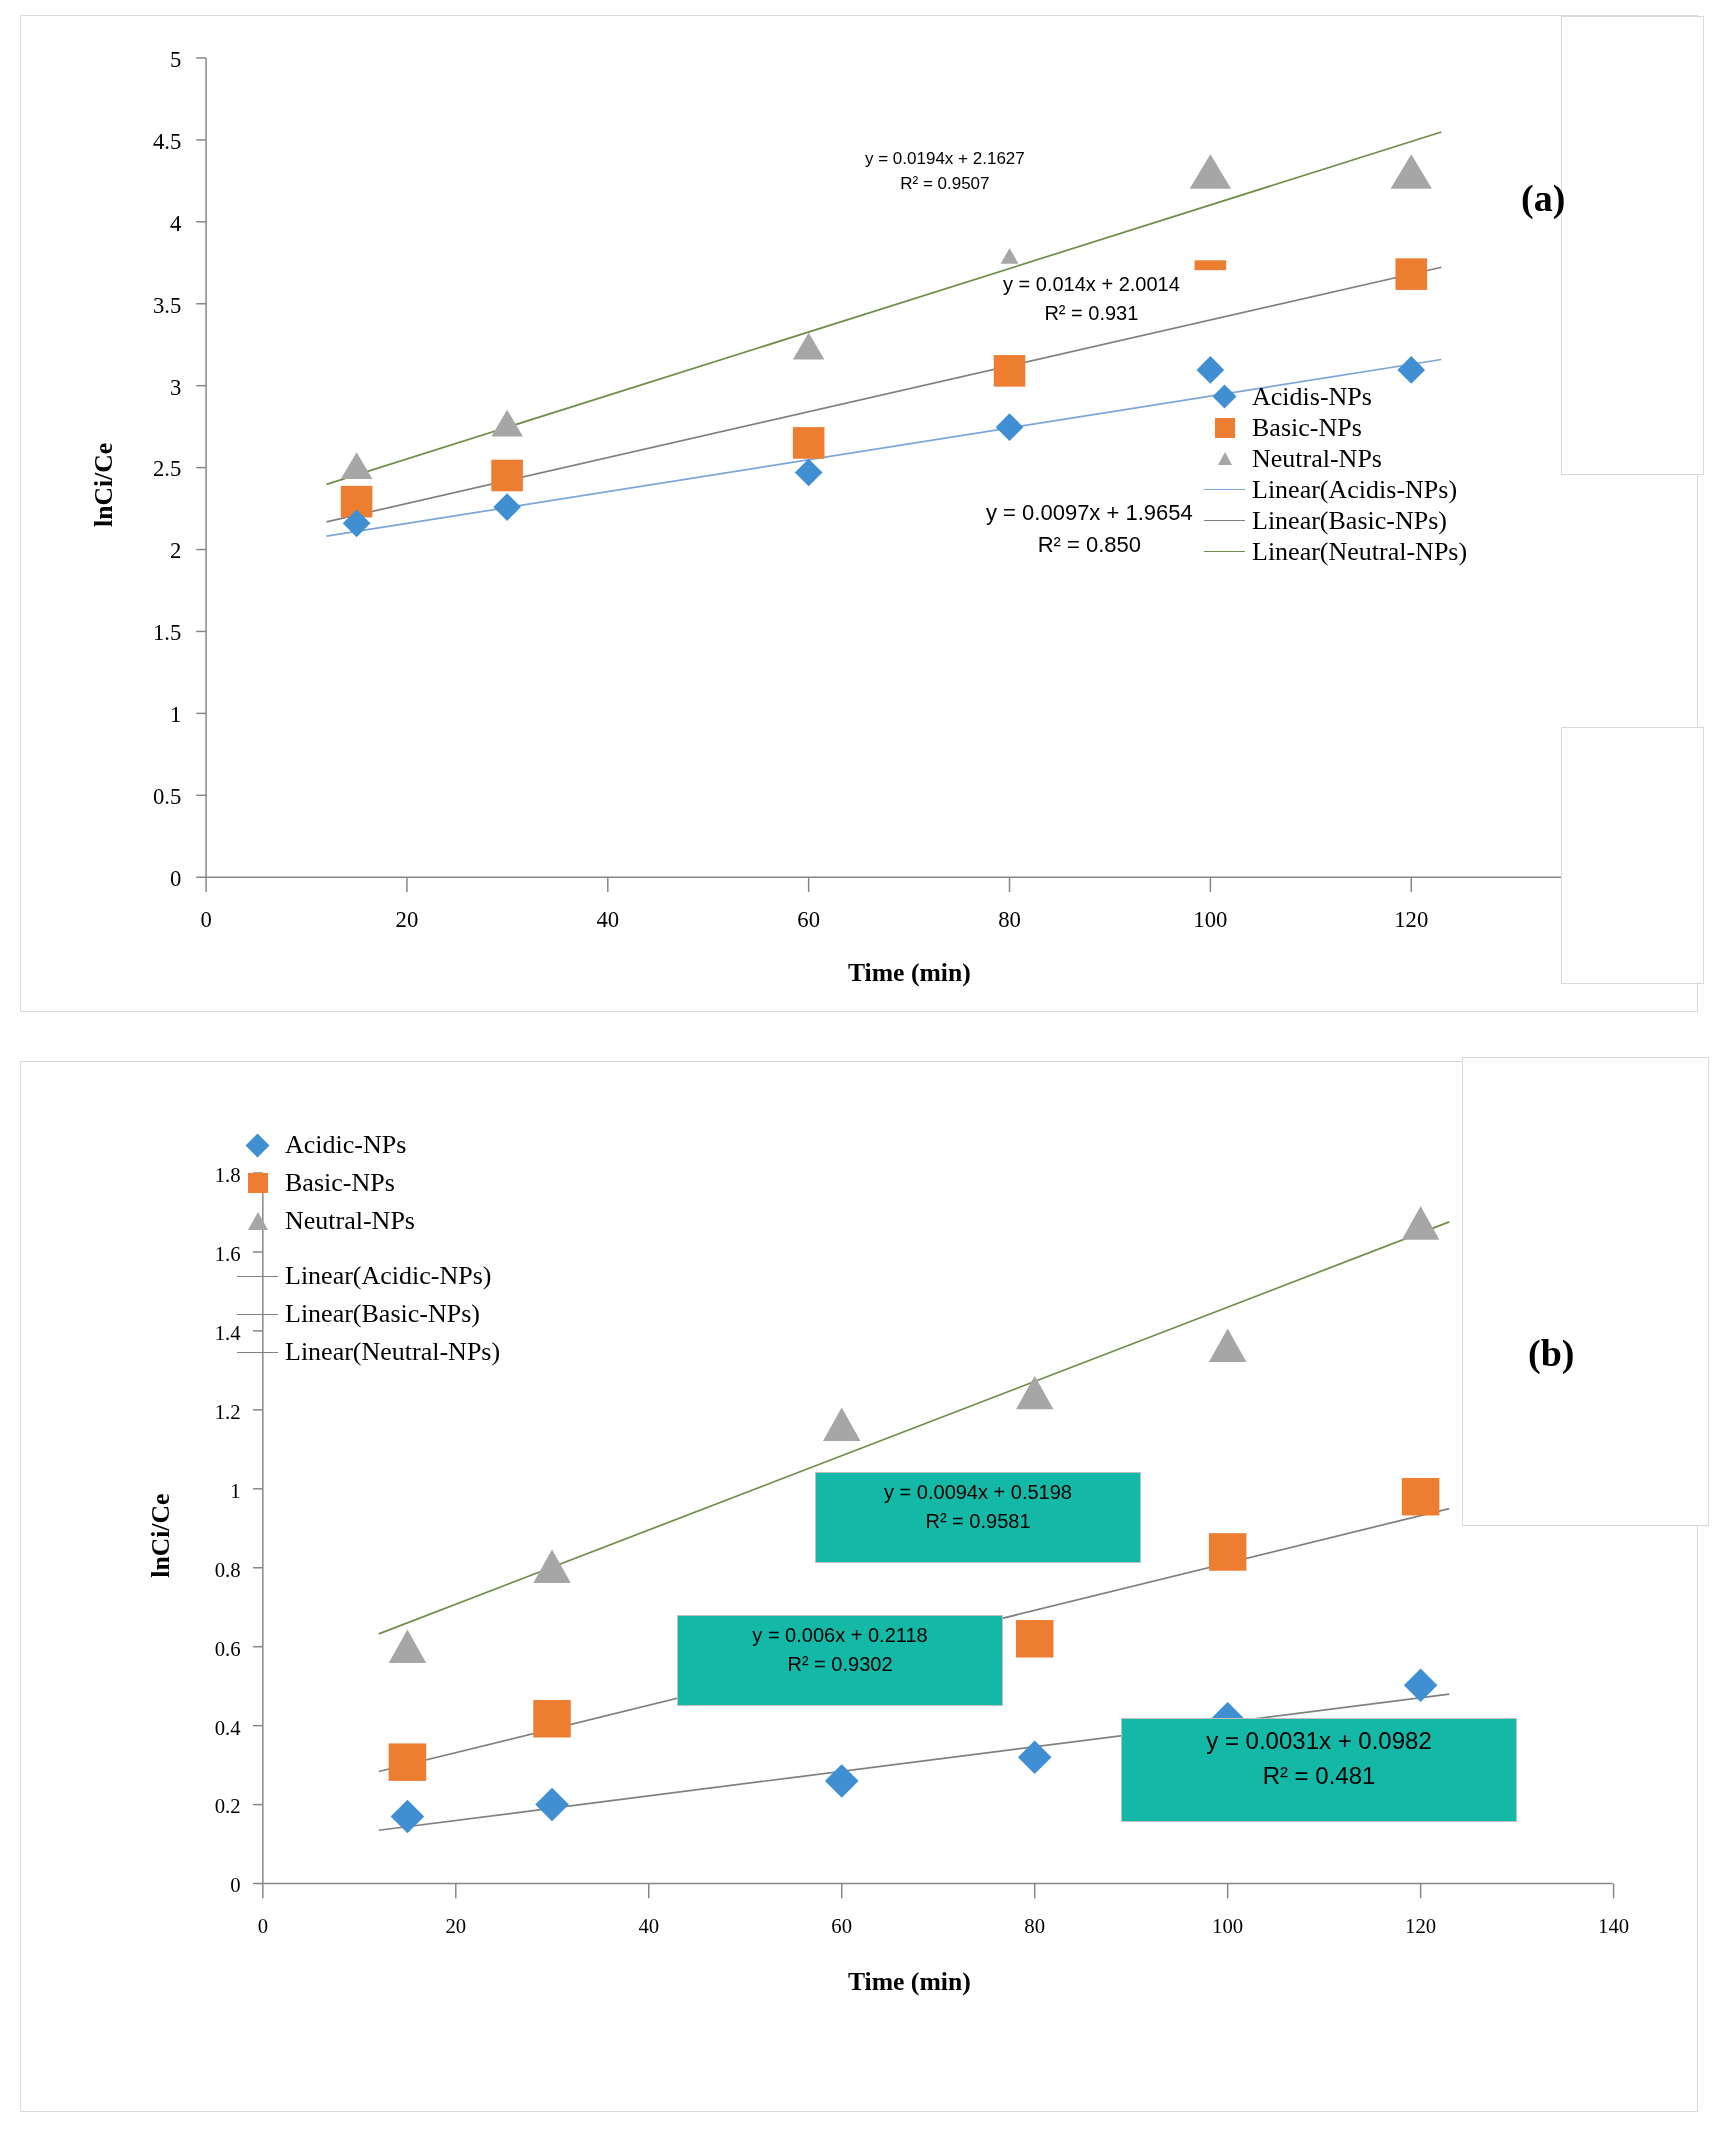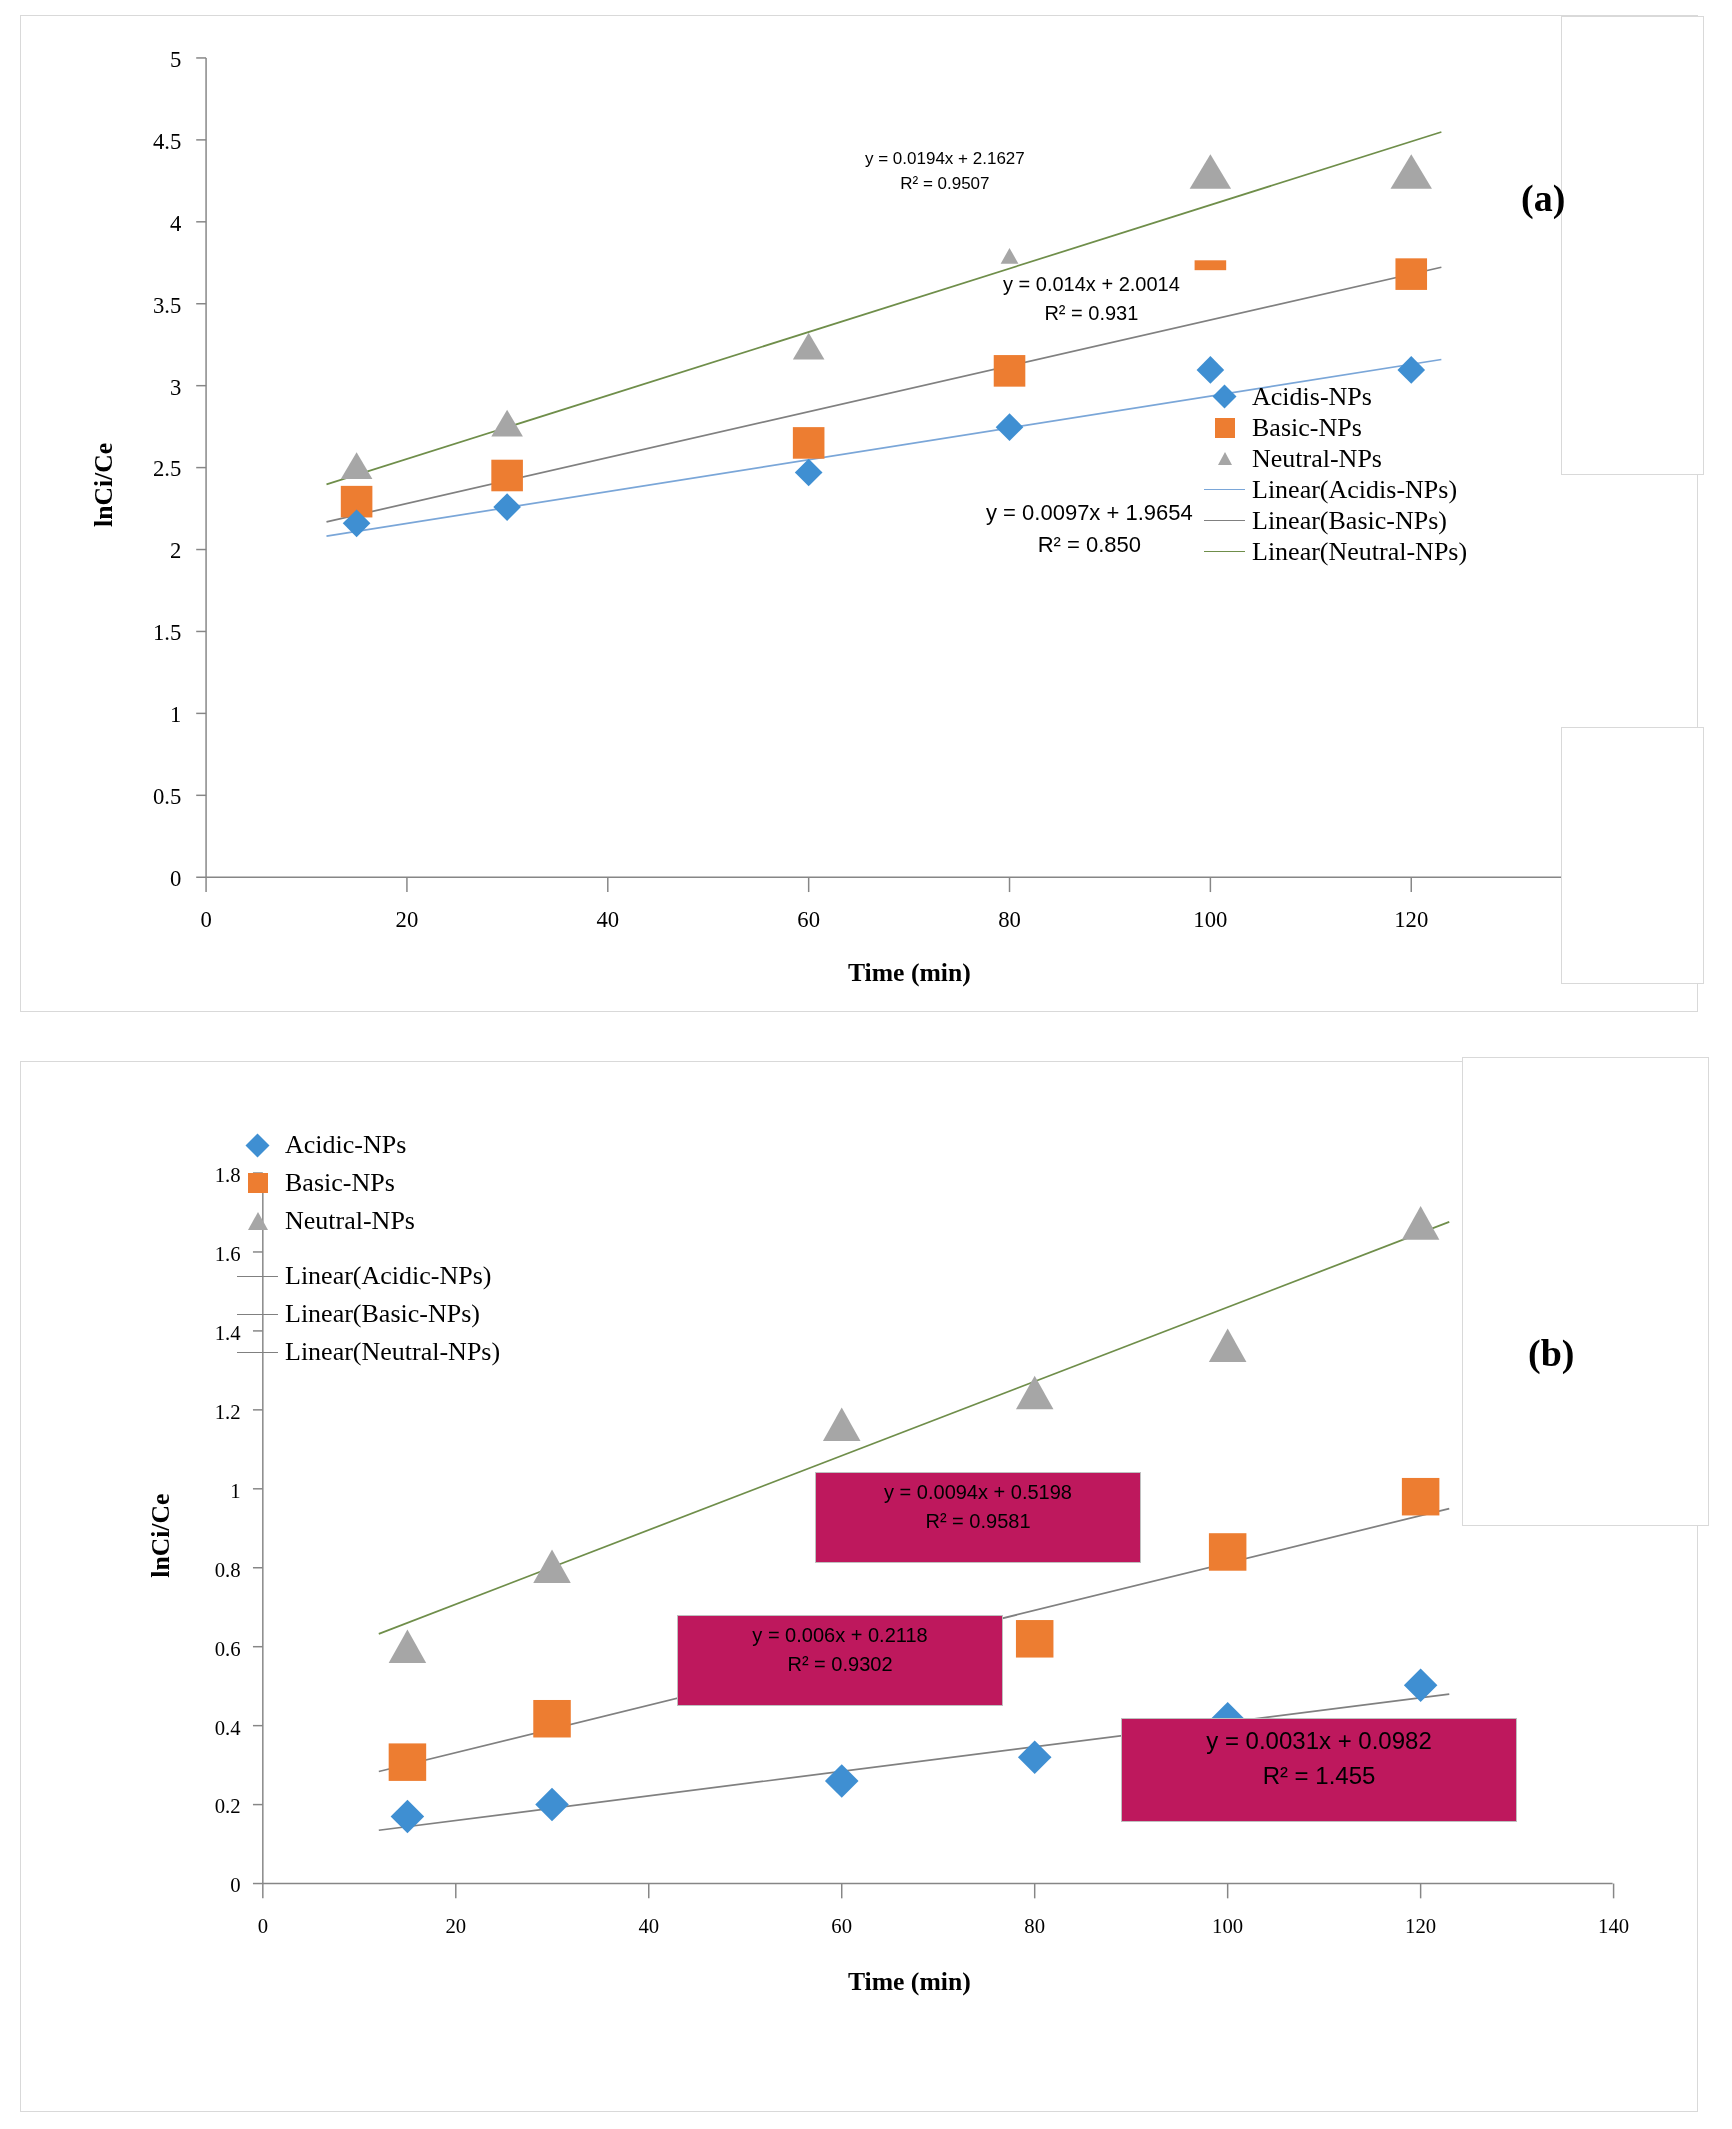--- a/index.html
+++ b/index.html
@@ -51,21 +51,21 @@
     fill: #000000;
     font-size: 52px;
   }
 
   .trend-acidic  { stroke: #7aa6d8; stroke-width: 3.5; fill: none; }
   .trend-basic   { stroke: #808080; stroke-width: 3.5; fill: none; }
   .trend-neutral { stroke: #6f8e4a; stroke-width: 3.5; fill: none; }
 
   .eqn-box {
     position: absolute;
-    background: #be185d;
+    background: #14b8a6;
     border: 1px solid #bfbfbf;
     font-family: "Liberation Sans", sans-serif;
     font-size: 20px;
     color: #000;
     text-align: center;
     line-height: 1.45;
     padding: 5px 9px;
     box-sizing: border-box;
     white-space: nowrap;
   }
@@ -386,21 +386,21 @@
     <div>R² = 0.9581</div>
   </div>
 
   <div class="eqn-box" style="left:656px; top:553px; width:326px; height:91px;">
     <div>y = 0.006x + 0.2118</div>
     <div>R² = 0.9302</div>
   </div>
 
   <div class="eqn-box" style="left:1100px; top:656px; width:396px; height:104px; font-size:24px;text-align:center;">
     <div>y = 0.0031x + 0.0982</div>
-    <div>R² = 1.455</div>
+    <div>R² = 0.481</div>
   </div>
 
   <div class="occluder" style="left:1441px; top:-5px; width:247px; height:469px;"></div>
 
   <div class="legend" style="left:212px; top:64px;">
     <div class="legend-row" style="height:38px;">
       <span class="legend-key">
           <span class="sw-diamond"></span>
         </span>
       <span class="legend-label">Acidic-NPs</span>

